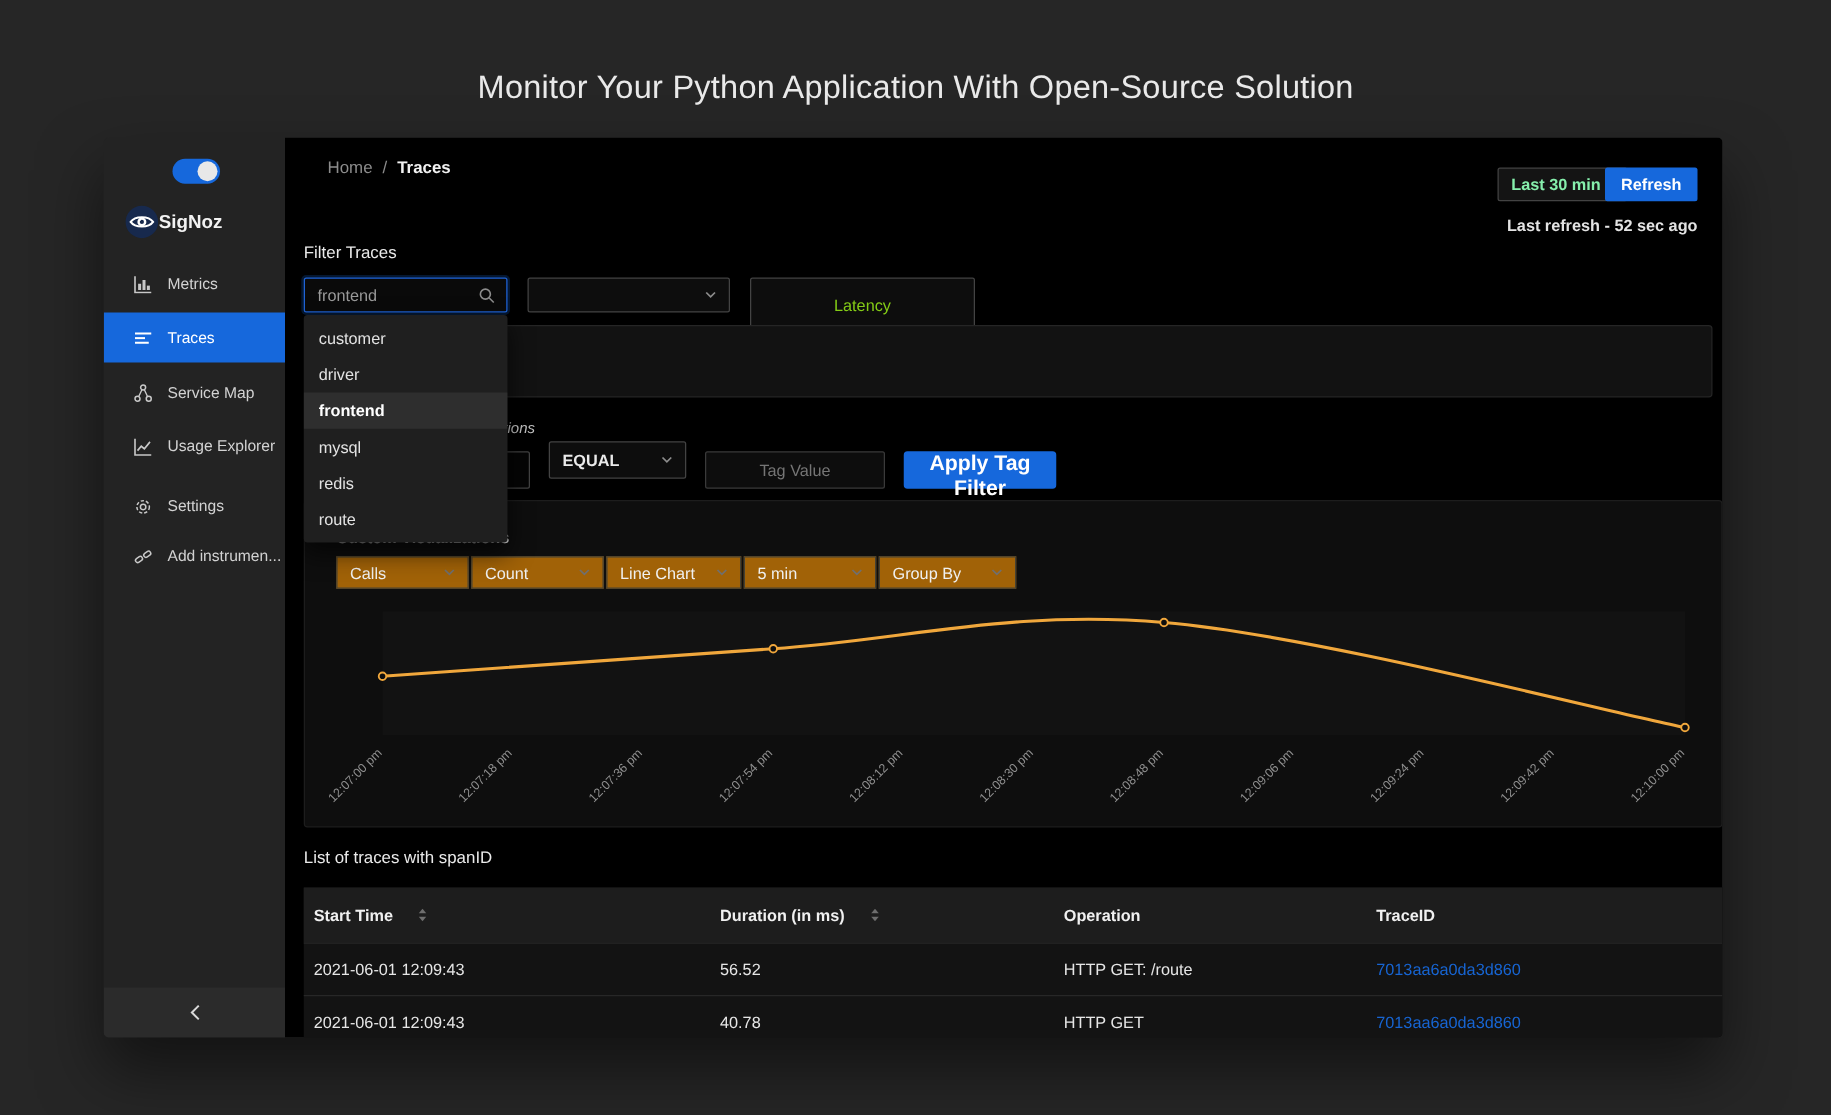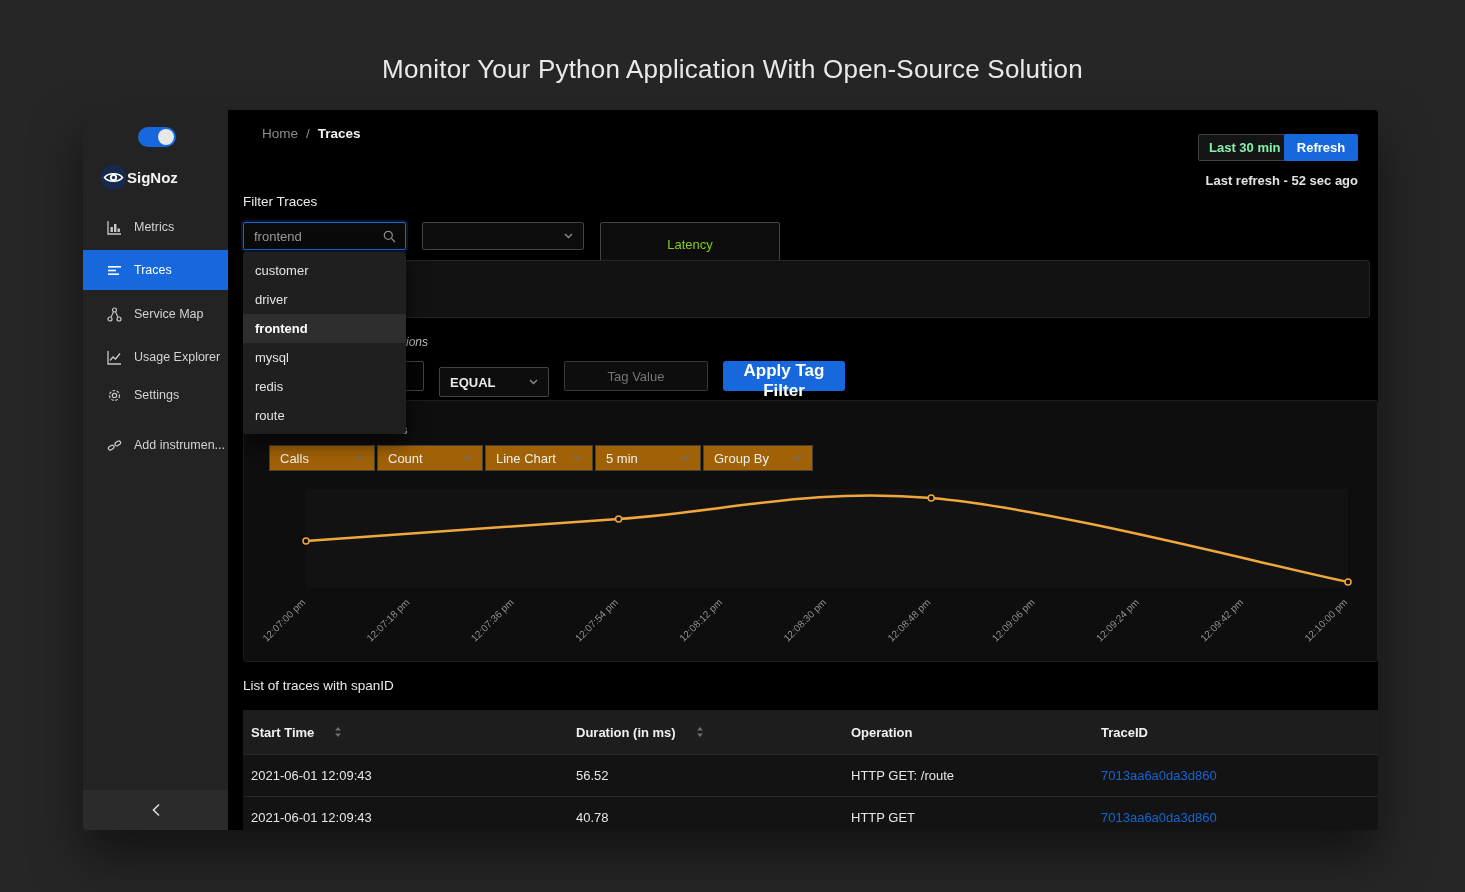--- a/index.html
+++ b/index.html
@@ -62,21 +62,21 @@
     font-size:13px; cursor:pointer; font-family:inherit; }
 
   .results-panel { position:absolute; left:22px; top:150px; width:1120px; height:58px;
     background:#121212; border:1px solid #252525; border-radius:3px; }
 
   .tag-suggestions { position:absolute; left:136px; top:225px; font-size:12px;
     font-style:italic; color:#c4c4c4; }
 
   .tag-key-input { position:absolute; left:22px; top:251px; width:174px; height:30px;
     background:#050505; border:1px solid #434343; border-radius:2px; }
-  .tag-op-select { left:211px; top:257px; width:110px; height:30px; font-weight:600; }
+  .tag-op-select { left:211px; top:243px; width:110px; height:30px; font-weight:600; }
   .tag-value-input { position:absolute; left:336px; top:251px; width:144px; height:30px;
     background:#0d0d0d; border:1px solid #3a3a3a; border-radius:2px; color:#6b6b6b;
     font-size:13px; text-align:center; font-family:inherit; outline:none; }
   .apply-tag-btn { position:absolute; left:495px; top:251px; width:122px; height:30px;
     background:#1668dc; border:none; border-radius:3px; color:#fff; font-size:17px;
     font-weight:600; cursor:pointer; font-family:inherit; }
 
   .viz-panel { position:absolute; left:15px; top:290px; width:1135px; height:262px;
     background:#0e0e0e; border:1px solid #1d1d1d; border-radius:3px; }
   .viz-heading { position:absolute; left:25px; top:21px; font-size:13px; font-weight:600;
@@ -160,21 +160,21 @@
     </div>
 
     <div class="nav-item" style="top:227px">
       <svg width="15" height="15" viewBox="0 0 15 15">
         <path d="M1 1 V14 H14" fill="none" stroke="#c8c8c8" stroke-width="1.3"></path>
         <path d="M3 10.5 L6 7 L8.5 9 L13 3.5" fill="none" stroke="#c8c8c8" stroke-width="1.3"></path>
       </svg>
       <span>Usage Explorer</span>
     </div>
 
-    <div class="nav-item" style="top:265px">
+    <div class="nav-item" style="top:275px">
       <svg width="15" height="15" viewBox="0 0 15 15">
         <circle cx="7.5" cy="7.5" r="2.2" fill="none" stroke="#c8c8c8" stroke-width="1.2"></circle>
         <circle cx="7.5" cy="7.5" r="5" fill="none" stroke="#c8c8c8" stroke-width="1.2" stroke-dasharray="2.6 1.6"></circle>
       </svg>
       <span>Settings</span>
     </div>
 
     <div class="nav-item" style="top:315px">
       <svg width="15" height="15" viewBox="0 0 15 15">
         <rect x="1.2" y="7.8" width="6" height="3.6" rx="1.8" transform="rotate(-35 4.2 9.6)" fill="none" stroke="#c8c8c8" stroke-width="1.2"></rect>

